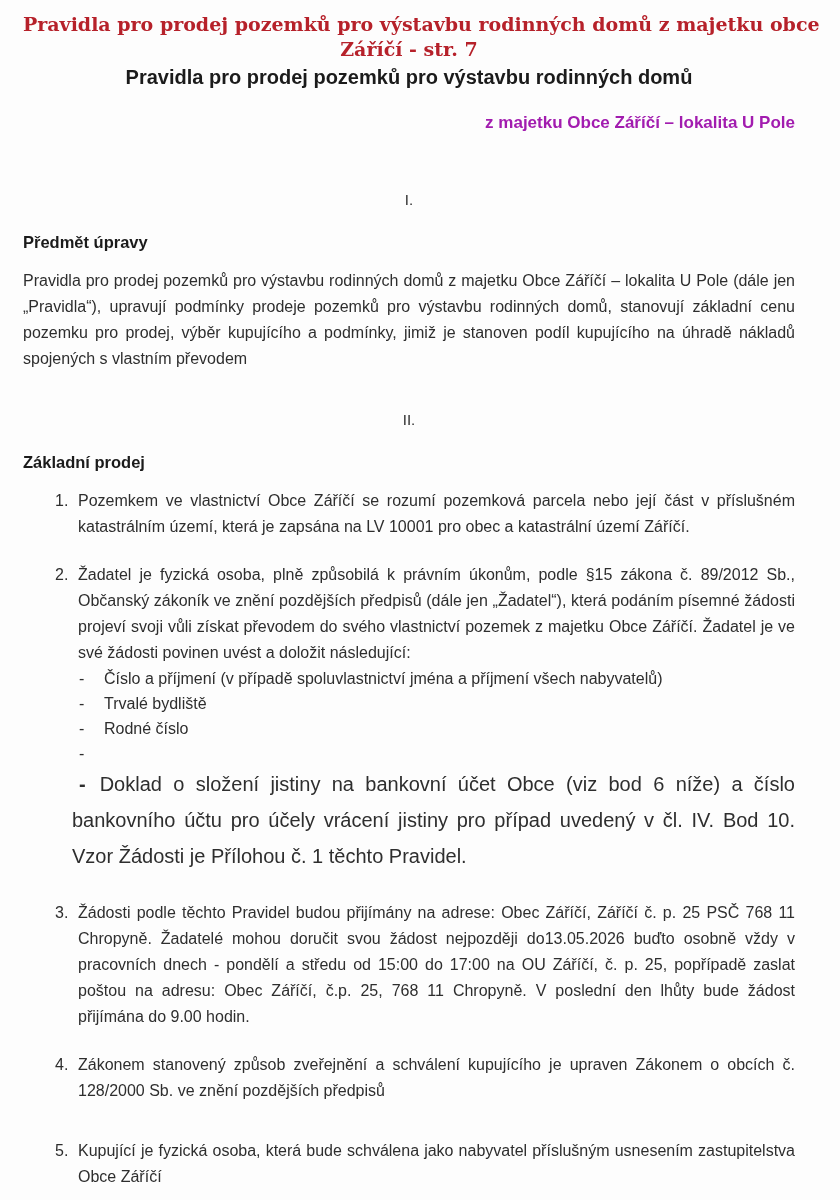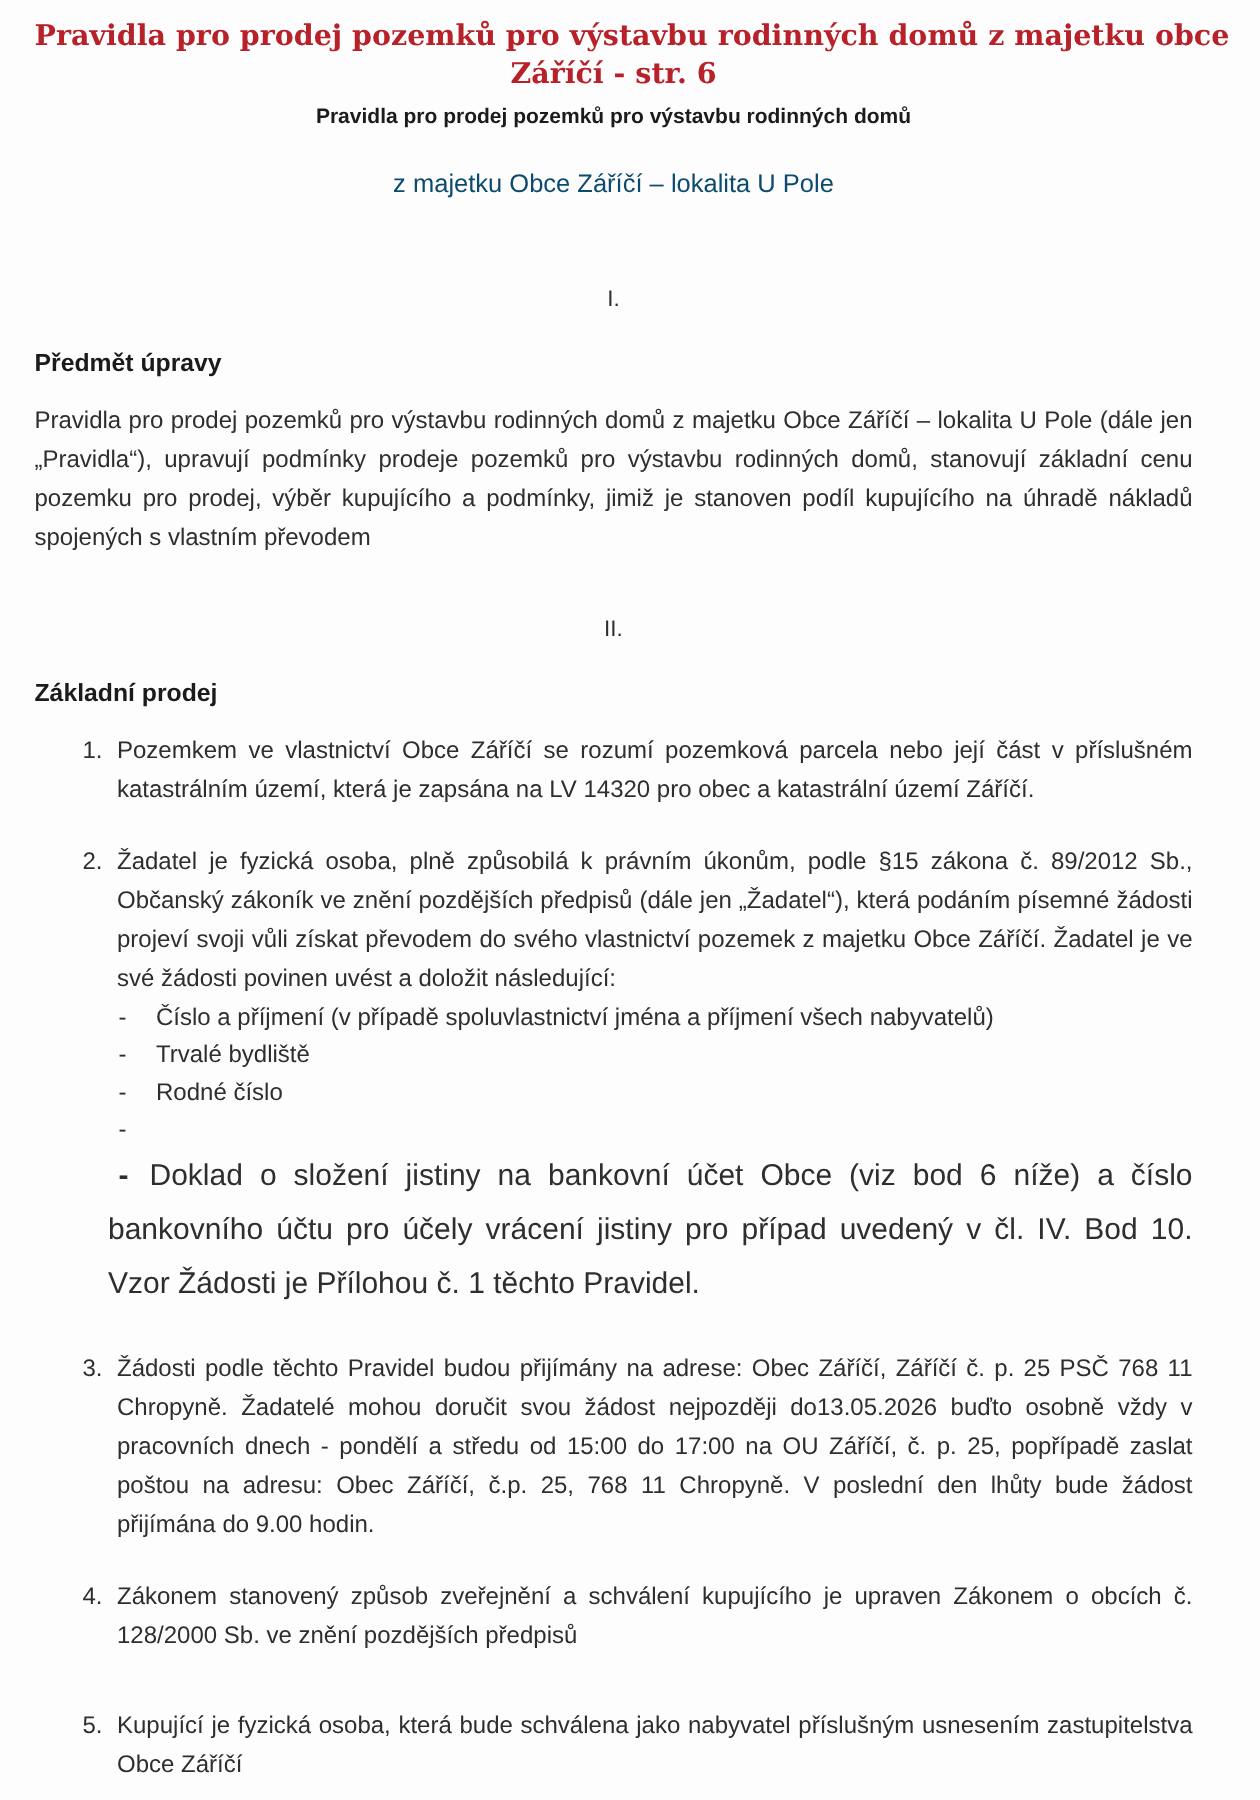--- a/index.html
+++ b/index.html
@@ -20,33 +20,33 @@
     font-family:"DejaVu Serif",serif;
     font-weight:bold;
     font-size:19px;
     line-height:25px;
     text-align:center;
     color:#b6212a;
     white-space:nowrap;
   }
   .doc-title{
     margin:4px 0 0;
-    font-size:14px;
+    font-size:20px;
     line-height:22px;
     text-align:center;
     font-weight:bold;
     color:#1b1b1b;
   }
   .doc-subtitle{
     margin:24px 0 0;
     font-size:17px;
     line-height:22px;
-    text-align:center;
-    font-weight:normal;
-    color:#0c4a6e;
+    text-align:right;
+    font-weight:bold;
+    color:#a21caf;
   }
   .numeral{
     margin-top:56px;
     text-align:center;
     font-size:15px;
     line-height:20px;
     color:#2e2e2e;
   }
   .numeral.sp2{margin-top:38px;}
   .sec-heading{
@@ -91,36 +91,36 @@
   .dpfx{font-weight:bold;padding-left:7px;}
   .dsp{display:inline-block;width:14px;}
 </style>
 </head>
 <body>
 
 <div class="page">
 
   <header>
     <div class="red-title">Pravidla pro prodej pozemků pro výstavbu rodinných domů z majetku obce</div>
-    <div class="red-title">Záříčí - str. 6</div>
+    <div class="red-title">Záříčí - str. 7</div>
   </header>
 
   <div class="doc-title">Pravidla pro prodej pozemků pro výstavbu rodinných domů</div>
   <div class="doc-subtitle">z majetku Obce Záříčí – lokalita U Pole</div>
 
   <div class="numeral">I.</div>
   <div class="sec-heading">Předmět úpravy</div>
   <p class="body-par">Pravidla pro prodej pozemků pro výstavbu rodinných domů z majetku Obce Záříčí – lokalita U Pole  (dále jen „Pravidla“), upravují podmínky prodeje pozemků pro výstavbu rodinných domů, stanovují základní cenu pozemku pro prodej, výběr kupujícího a podmínky, jimiž je stanoven podíl kupujícího na úhradě nákladů spojených s vlastním převodem</p>
 
   <div class="numeral sp2">II.</div>
   <div class="sec-heading">Základní prodej</div>
 
   <div class="num-item">
     <span class="num">1.</span>
-    <span>Pozemkem ve vlastnictví Obce Záříčí se rozumí pozemková parcela nebo její část v příslušném katastrálním území, která je zapsána na LV 14320 pro obec a katastrální území Záříčí.</span>
+    <span>Pozemkem ve vlastnictví Obce Záříčí se rozumí pozemková parcela nebo její část v příslušném katastrálním území, která je zapsána na LV 10001 pro obec a katastrální území Záříčí.</span>
   </div>
 
   <div class="num-item g2">
     <span class="num">2.</span>
     <span>Žadatel je fyzická osoba, plně způsobilá k právním úkonům, podle §15 zákona č. 89/2012 Sb., Občanský zákoník ve znění pozdějších předpisů (dále jen „Žadatel“), která podáním písemné žádosti projeví svoji vůli získat převodem do svého vlastnictví pozemek z majetku Obce Záříčí. Žadatel je ve své žádosti povinen uvést a doložit následující:</span>
   </div>
 
   <div class="dash-row">
     <span class="dash">-</span>
     <span>Číslo a příjmení (v případě spoluvlastnictví jména a příjmení všech nabyvatelů)</span>

